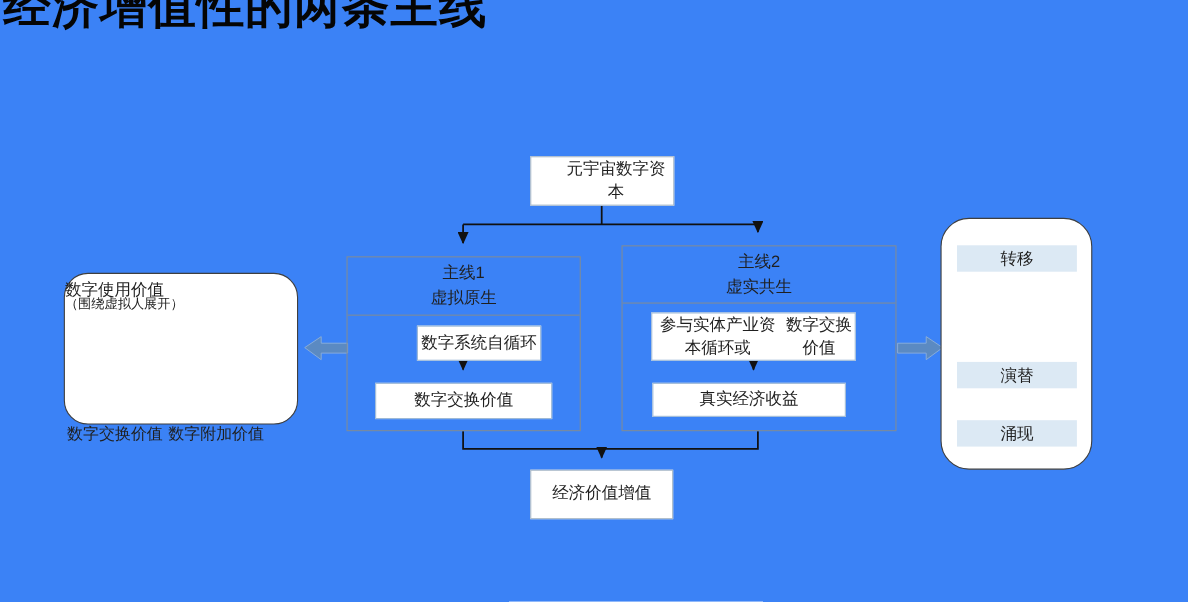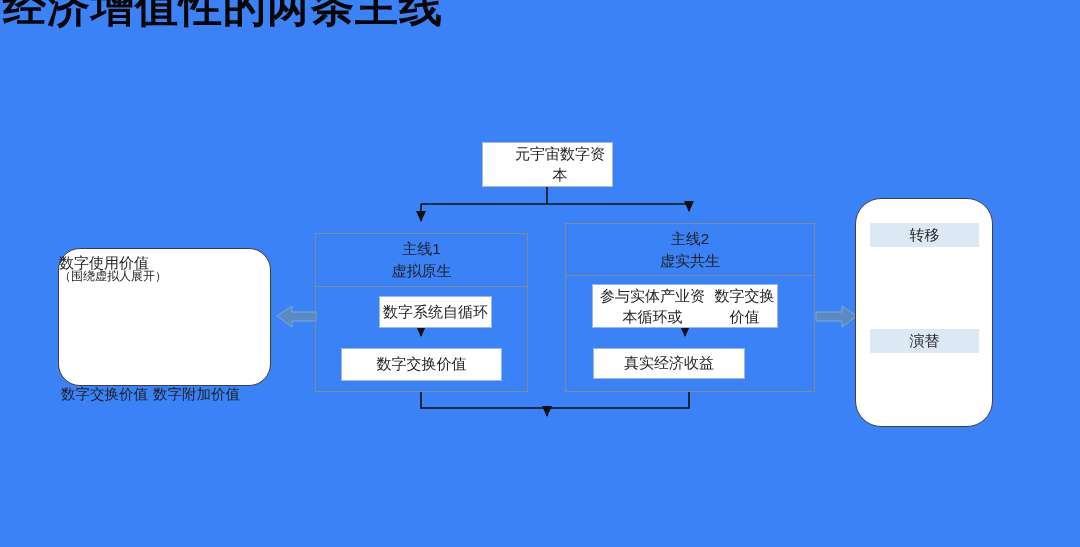--- a/index.html
+++ b/index.html
@@ -119,34 +119,40 @@
   <div class="node outerframe" style="left:565px;top:223px;width:250px;height:169px;">
     <div class="ml-header" style="height:52px;">
       <div>主线2</div>
       <div>虚实共生</div>
     </div>
   </div>
   <div class="node innerframe" style="left:592px;top:284px;width:186px;height:44px;flex-direction:row;line-height:1.4;">
     <div>参与实体产业资本循环或</div>
     <div>数字交换价值</div>
   </div>
-  <div class="node innerframe" style="left:593px;top:348px;width:152px;height:31px;">
+  <div class="node innerframe" style="left:593px;top:348px;width:176px;height:31px;">
     <span>真实经济收益</span>
   </div>
 
+  <div class="node lightframe" style="left:482px;top:427px;width:130px;height:45px;">
+    <span>经济价值增值</span>
+  </div>
 
   <div id="left-panel" class="rounded-panel">
     <div class="lp-line lp-line1">数字使用价值</div>
     <div class="lp-line lp-line2">（围绕虚拟人展开）</div>
     <div id="lp-label-left" class="lp-bottom-label">数字交换价值</div>
     <div id="lp-label-right" class="lp-bottom-label">数字附加价值</div>
   </div>
 
   <div id="right-panel" class="rounded-panel">
     <div id="rp-item-0" class="rp-item">
       <span>转移</span>
     </div>
     <div id="rp-item-2" class="rp-item">
       <span>演替</span>
     </div>
+    <div id="rp-item-3" class="rp-item">
+      <span>涌现</span>
+    </div>
   </div>
 
 </div>
 
 </body></html>

